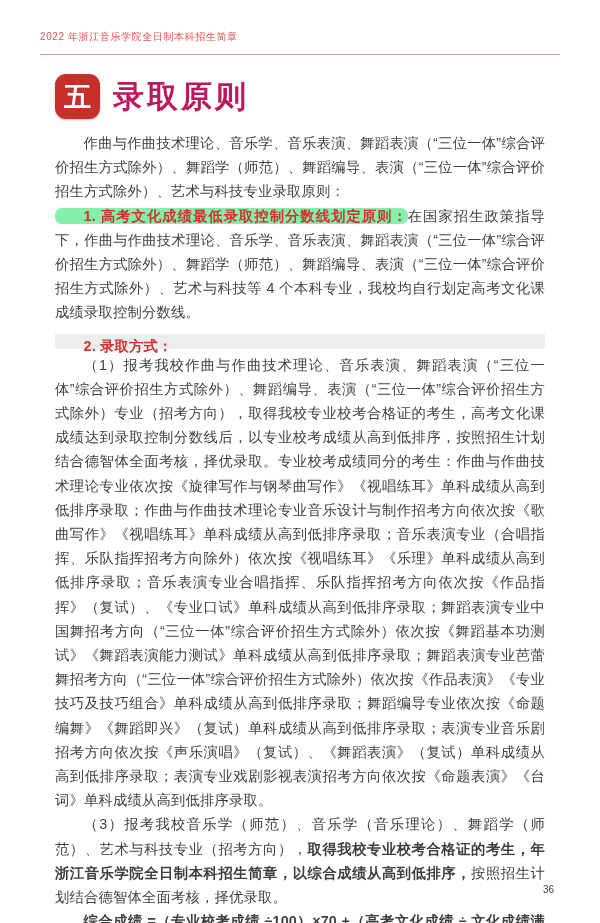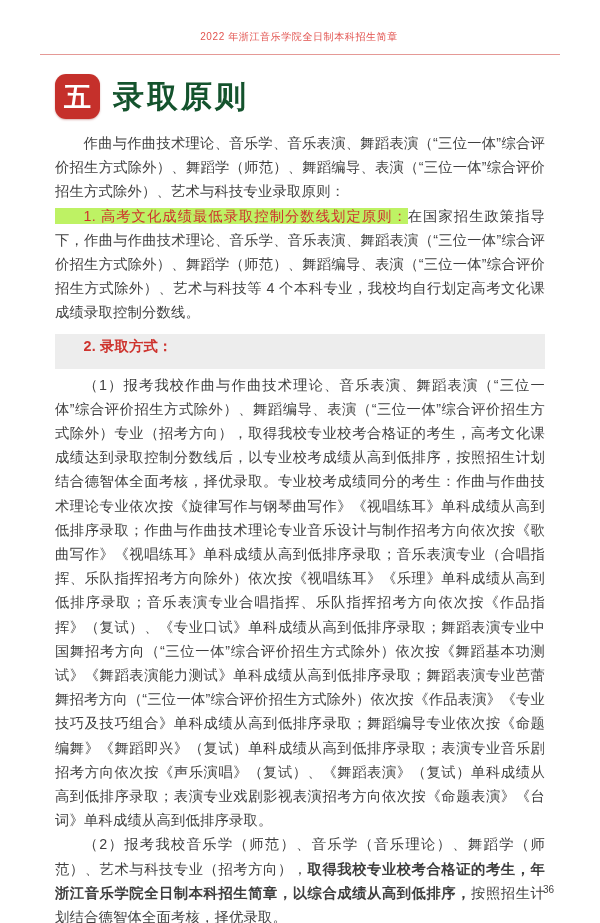--- a/index.html
+++ b/index.html
@@ -10,21 +10,21 @@
     font-family: "Liberation Sans", sans-serif;
   }
   .page {
     position: relative;
     width: 600px; height: 923px;
     background: #ffffff;
     overflow: hidden;
   }
   .header {
     position: absolute; top: 26px; left: 40px; right: 42px;
-    text-align: center;
+    text-align: left;
   }
   .header-text {
     color: #e25450;
     font-size: 10px;
     letter-spacing: 0.6px;
   }
   .header-rule {
     position: absolute; top: 54px; left: 40px; right: 40px;
     height: 1px; background: #e59996;
   }
@@ -36,49 +36,50 @@
     width: 45px; height: 45px;
     background: #c5302b;
     border-radius: 11px;
     color: #ffffff;
     display: flex; align-items: center; justify-content: center;
     font-family: "Liberation Serif", serif;
     font-size: 27px; font-weight: bold;
     box-shadow: 0 1px 2px rgba(150,30,25,0.35);
   }
   .section-title {
-    color: #14532d;
+    color: #be185d;
     font-family: "Liberation Serif", serif;
     font-size: 31px; font-weight: bold;
     letter-spacing: 3px;
   }
   .content {
     position: absolute; top: 131px; left: 55px; width: 490px;
     color: #3f3f3f;
     font-size: 14.3px;
     line-height: 24.2px;
     text-align: justify;
     letter-spacing: 0.2px;
   }
   .content p { margin: 0; }
   .indent { text-indent: 2em; }
   .p-item1 { margin-top: 3px; }
   .label-inline {
-    background: #bef264;
+    background: #86efac;
     color: #ce332e;
-    font-weight: normal;
+    font-weight: bold;
     padding-left: 2em;
+    border-radius: 7px;
   }
   .label-bar {
     background: #ededed;
     color: #ce332e;
     font-weight: bold;
     padding-left: 2em;
     margin: 9px 0 4px 0;
-    height: 35px; line-height: 25px;
+    height: 15px; line-height: 25px;
   }
   .bold { font-weight: bold; }
   .formula {
     font-weight: bold;
     text-indent: 2em;
   }
   .pagenum {
     position: absolute; right: 46px; bottom: 28px;
     color: #404040;
     font-size: 10px;
@@ -102,21 +103,21 @@
 
   <div class="content">
     <p class="indent">作曲与作曲技术理论、音乐学、音乐表演、舞蹈表演（“三位一体”综合评价招生方式除外）、舞蹈学（师范）、舞蹈编导、表演（“三位一体”综合评价招生方式除外）、艺术与科技专业录取原则：</p>
 
     <p class="p-item1"><span class="label-inline">1. 高考文化成绩最低录取控制分数线划定原则：</span><span>在国家招生政策指导下，作曲与作曲技术理论、音乐学、音乐表演、舞蹈表演（“三位一体”综合评价招生方式除外）、舞蹈学（师范）、舞蹈编导、表演（“三位一体”综合评价招生方式除外）、艺术与科技等 4 个本科专业，我校均自行划定高考文化课成绩录取控制分数线。</span></p>
 
     <div class="label-bar">2. 录取方式：</div>
 
     <p class="indent">（1）报考我校作曲与作曲技术理论、音乐表演、舞蹈表演（“三位一体”综合评价招生方式除外）、舞蹈编导、表演（“三位一体”综合评价招生方式除外）专业（招考方向），取得我校专业校考合格证的考生，高考文化课成绩达到录取控制分数线后，以专业校考成绩从高到低排序，按照招生计划结合德智体全面考核，择优录取。专业校考成绩同分的考生：作曲与作曲技术理论专业依次按《旋律写作与钢琴曲写作》《视唱练耳》单科成绩从高到低排序录取；作曲与作曲技术理论专业音乐设计与制作招考方向依次按《歌曲写作》《视唱练耳》单科成绩从高到低排序录取；音乐表演专业（合唱指挥、乐队指挥招考方向除外）依次按《视唱练耳》《乐理》单科成绩从高到低排序录取；音乐表演专业合唱指挥、乐队指挥招考方向依次按《作品指挥》（复试）、《专业口试》单科成绩从高到低排序录取；舞蹈表演专业中国舞招考方向（“三位一体”综合评价招生方式除外）依次按《舞蹈基本功测试》《舞蹈表演能力测试》单科成绩从高到低排序录取；舞蹈表演专业芭蕾舞招考方向（“三位一体”综合评价招生方式除外）依次按《作品表演》《专业技巧及技巧组合》单科成绩从高到低排序录取；舞蹈编导专业依次按《命题编舞》《舞蹈即兴》（复试）单科成绩从高到低排序录取；表演专业音乐剧招考方向依次按《声乐演唱》（复试）、《舞蹈表演》（复试）单科成绩从高到低排序录取；表演专业戏剧影视表演招考方向依次按《命题表演》《台词》单科成绩从高到低排序录取。</p>
 
-    <p class="indent"><span>（2）报考我校音乐学（师范）、音乐学（音乐理论）、舞蹈学（师范）、艺术与科技专业（招考方向），</span><span class="bold">取得我校专业校考合格证的考生，年浙江音乐学院全日制本科招生简章，以综合成绩从高到低排序，</span><span>按照招生计划结合德智体全面考核，择优录取。</span></p>
+    <p class="indent"><span>（3）报考我校音乐学（师范）、音乐学（音乐理论）、舞蹈学（师范）、艺术与科技专业（招考方向），</span><span class="bold">取得我校专业校考合格证的考生，年浙江音乐学院全日制本科招生简章，以综合成绩从高到低排序，</span><span>按照招生计划结合德智体全面考核，择优录取。</span></p>
 
     <p class="formula">综合成绩 =（专业校考成绩 ÷100）×70 +（高考文化成绩 ÷ 文化成绩满分）×30</p>
 
   </div>
 
   <div class="pagenum">36</div>
 
 </div>
 
 </body></html>

